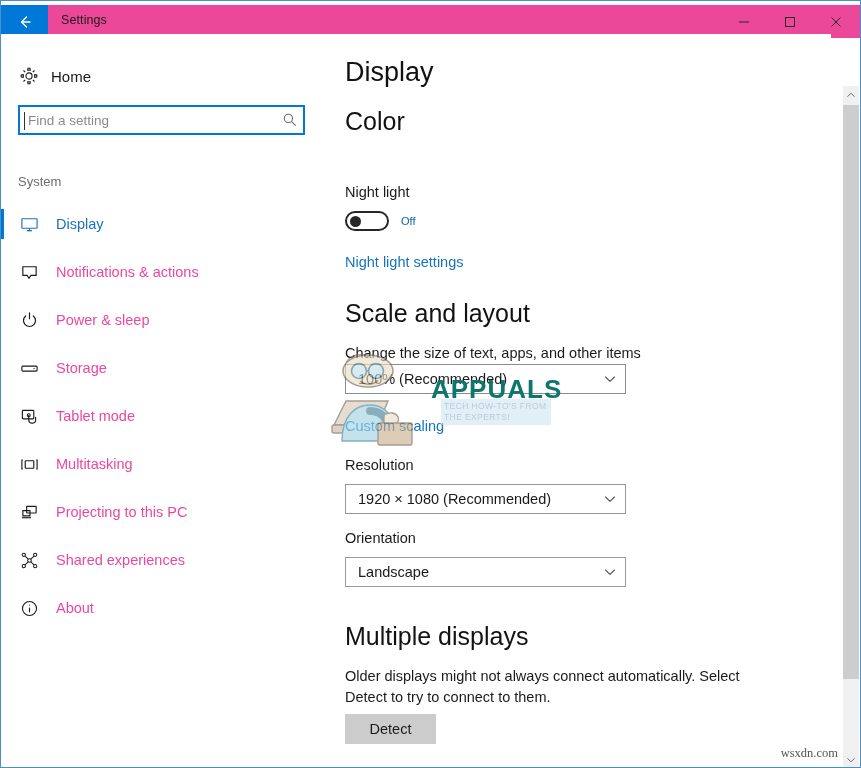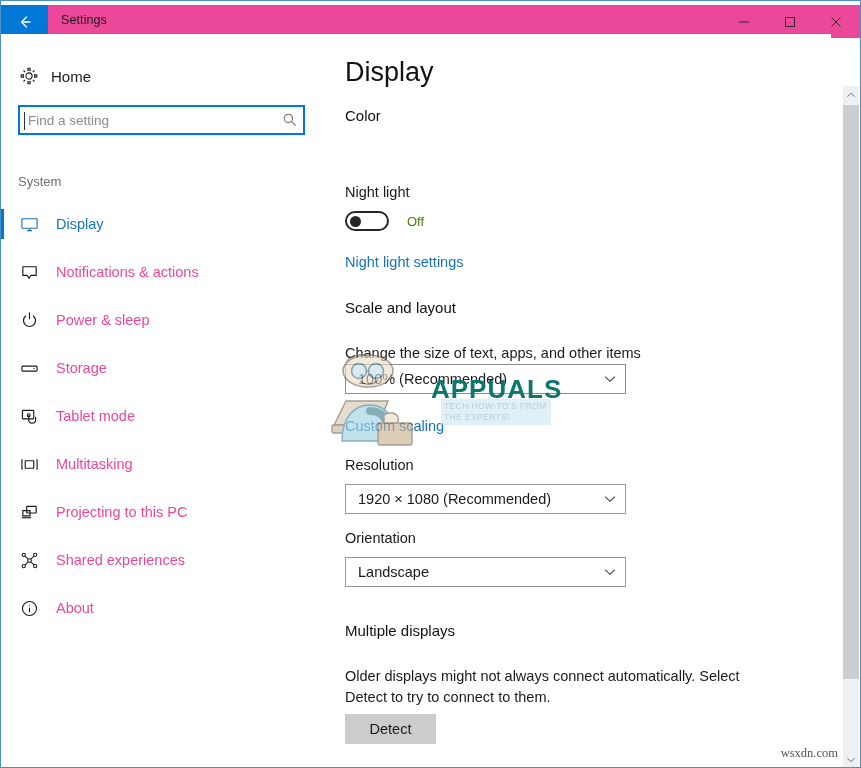--- a/index.html
+++ b/index.html
@@ -138,21 +138,21 @@
     background: #ffffff;
     overflow: hidden;
   }
   #page-title {
     position: absolute; left: 14px; top: 23px;
     font-size: 27px; color: #121212;
     font-weight: normal;
   }
   .sec-head {
     position: absolute; left: 14px;
-    font-size: 15px; color: #121212;
+    font-size: 25px; color: #121212;
   }
   .sub-label {
     position: absolute; left: 14px;
     font-size: 14.5px; color: #1a1a1a;
   }
   .link {
     position: absolute; left: 14px;
     font-size: 14.5px; color: #1673bb;
     cursor: pointer;
   }
@@ -171,22 +171,22 @@
     cursor: pointer;
     flex: none;
   }
   #nl-toggle .knob {
     position: absolute; left: 3px; top: 3px;
     width: 11px; height: 11px;
     border-radius: 50%;
     background: #262626;
   }
   #nl-state {
-    margin-left: 18px;
-    font-size: 13px; color: #4d7c0f;
+    margin-left: 12px;
+    font-size: 11px; color: #0369a1;
   }
   #nl-settings { top: 220px; }
 
   #sl-head { top: 265px; }
   #sl-label { top: 311px; }
 
   .combo {
     position: absolute; left: 14px;
     width: 281px; height: 30px;
     border: 1px solid #999999;

